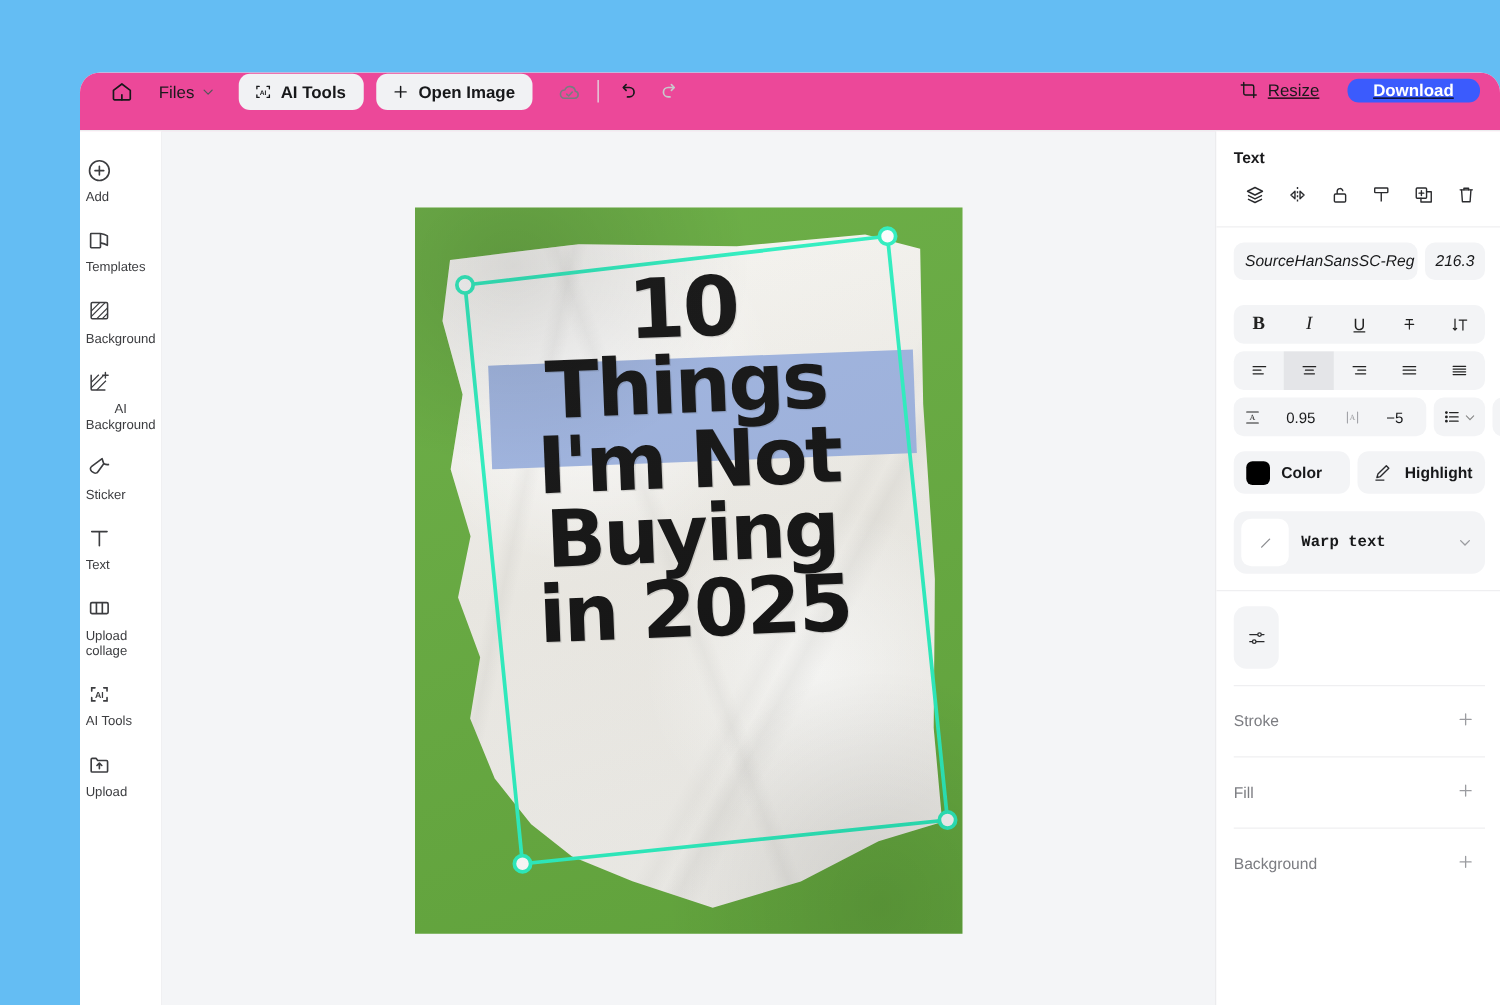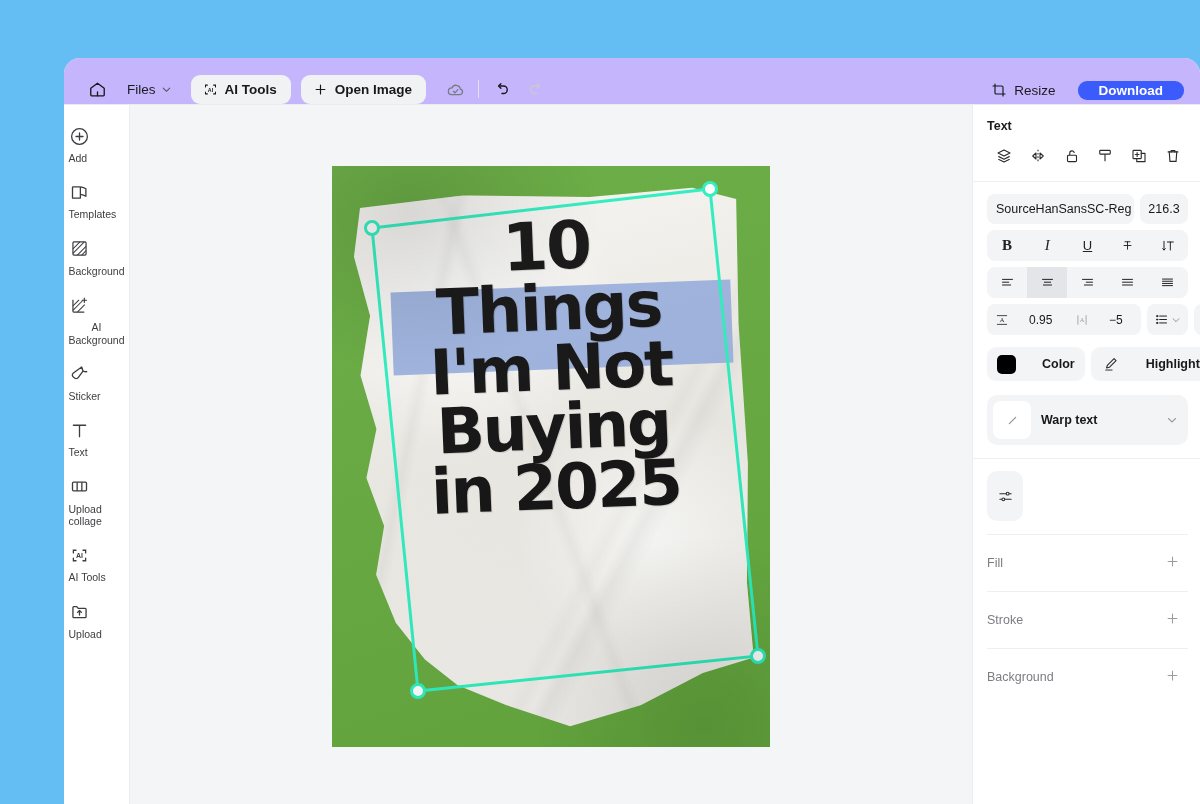--- a/index.html
+++ b/index.html
@@ -21,27 +21,27 @@
     overflow: hidden;
     display: flex;
     flex-direction: column;
   }
 
   
   #topbar {
     height: 47px;
     flex: 0 0 47px;
     display: flex;
-    align-items: flex-end;
+    align-items: flex-start;
     padding: 0 16px 0 18px;
     border-bottom: 1px solid #ececee;
-    background: #c4b5fd;
+    background: #ec4899;
   }
   .tb-left { display: flex; align-items: center; gap: 4px; }
-  .tb-right { margin-left: auto; display: flex; align-items: center; gap: 14px; }
+  .tb-right { margin-left: auto; display: flex; align-items: center; gap: 14px; text-decoration: underline; }
 
   .icon-btn {
     width: 30px; height: 30px;
     display: flex; align-items: center; justify-content: center;
     border-radius: 7px; cursor: pointer; background: transparent;
   }
 
   .files-menu {
     display: flex; align-items: center; gap: 5px;
     padding: 6px 9px 6px 11px;
@@ -197,21 +197,21 @@
 
   #obj-actions {
     display: flex; align-items: center; justify-content: space-between;
     padding: 0 4px 0 6px;
     margin-bottom: 14px;
   }
   .obj-ico { cursor: pointer; width: 22px; height: 22px; display:flex; align-items:center; justify-content:center; }
 
   .panel-sep { height: 1px; background: #efeff1; margin: 0 -12px 12px -14px; }
 
-  .row { display: flex; gap: 6px; margin-bottom: 6px; }
+  .row { display: flex; gap: 6px; margin-bottom: 20px; font-style: italic; }
   .field {
     background: #f3f4f6; border-radius: 8px;
     height: 30px; display: flex; align-items: center;
     font-size: 12.5px; color: #18191b; cursor: pointer;
   }
   #font-family-field { flex: 1; padding: 0 9px; overflow: hidden; white-space: nowrap; }
   #font-size-field { width: 48px; justify-content: center; }
 
   .seg {
     display: flex; background: #f3f4f6; border-radius: 8px;
@@ -232,31 +232,31 @@
   .spacing-val { min-width: 24px; }
   .mini-box {
     background: #f3f4f6; border-radius: 8px; height: 31px;
     display: flex; align-items: center; justify-content: center;
     gap: 2px; padding: 0 7px; cursor: pointer;
   }
 
   .cc-row { display: flex; gap: 6px; margin-bottom: 14px; }
   .cc-btn {
     flex: 1; background: #f3f4f6; border-radius: 9px;
-    height: 34px; display: flex; align-items: center; gap: 26px;
+    height: 34px; display: flex; align-items: center; gap: 9px;
     padding: 0 10px; cursor: pointer;
     font-size: 12.5px; font-weight: 600; color: #17181a;
   }
   #color-swatch { width: 19px; height: 19px; border-radius: 5px; background: #000; flex: 0 0 19px; }
 
   .fx-row { display: flex; gap: 6px; align-items: center; margin-bottom: 13px; }
   .fx-main {
     flex: 1; background: #f3f4f6; border-radius: 10px;
     height: 50px; display: flex; align-items: center; gap: 10px;
-    padding: 0 10px 0 6px; cursor: pointer;
+    padding: 0 10px 0 6px; cursor: pointer; font-family: Liberation Mono, monospace;
   }
   .fx-thumb {
     width: 38px; height: 38px; border-radius: 8px; background: #fff;
     display: flex; align-items: center; justify-content: center;
     flex: 0 0 38px;
   }
   .fx-label { flex: 1; font-size: 12.5px; font-weight: 700; color: #17181a; }
   .fx-side {
     width: 36px; height: 50px; background: #f3f4f6; border-radius: 10px;
     display: flex; align-items: center; justify-content: center; cursor: pointer;
@@ -636,29 +636,29 @@
         <div class="fx-side">
           <svg width="17" height="17" viewBox="0 0 24 24" fill="none" stroke="#2a2b2e" stroke-width="1.5" stroke-linecap="round">
             <path d="M4 8h16M4 16h16"></path>
             <circle cx="15" cy="8" r="2" fill="#fff"></circle>
               <circle cx="9" cy="16" r="2" fill="#fff"></circle>
           </svg>
         </div>
       </div>
 
       <div class="acc-item">
-        <span class="acc-label">Fill</span>
+        <span class="acc-label">Stroke</span>
         <span class="acc-plus">
           <svg width="15" height="15" viewBox="0 0 24 24" fill="none" stroke="#9b9ca0" stroke-width="1.7" stroke-linecap="round">
               <path d="M12 5v14M5 12h14"></path>
             </svg>
         </span>
       </div>
       <div class="acc-item">
-        <span class="acc-label">Stroke</span>
+        <span class="acc-label">Fill</span>
         <span class="acc-plus">
           <svg width="15" height="15" viewBox="0 0 24 24" fill="none" stroke="#9b9ca0" stroke-width="1.7" stroke-linecap="round">
               <path d="M12 5v14M5 12h14"></path>
             </svg>
         </span>
       </div>
       <div class="acc-item">
         <span class="acc-label">Background</span>
         <span class="acc-plus">
           <svg width="15" height="15" viewBox="0 0 24 24" fill="none" stroke="#9b9ca0" stroke-width="1.7" stroke-linecap="round">

